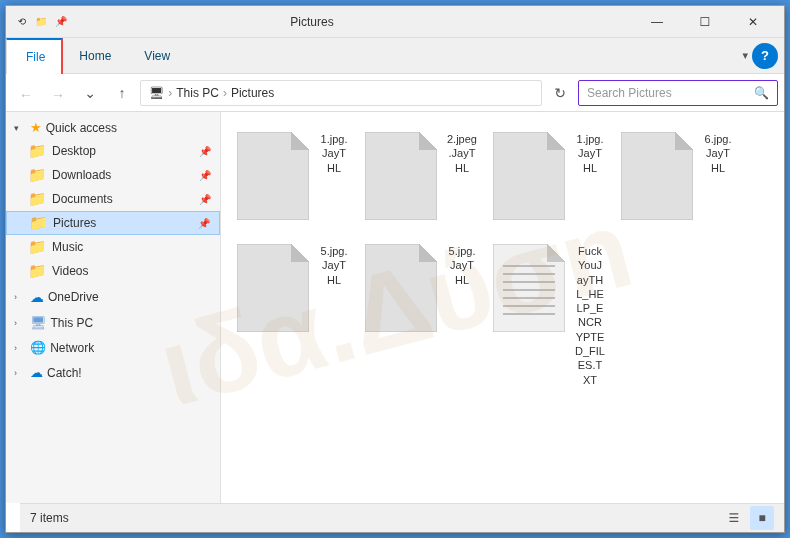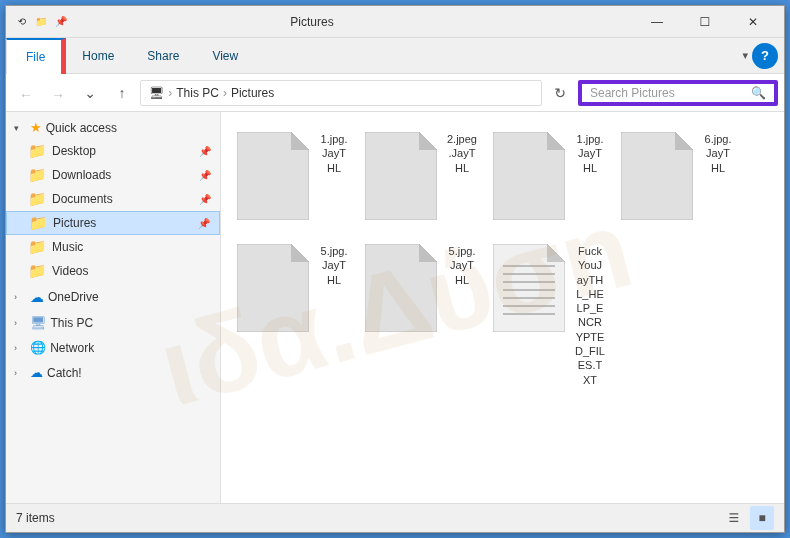--- a/index.html
+++ b/index.html
@@ -70,21 +70,21 @@
       display: flex;
       align-items: center;
       cursor: pointer;
       font-size: 12px;
       color: #0c4a6e;
       border-right: 1px solid transparent;
     }
     .ribbon-tab.active {
       background: #fff;
       border-top: 2px solid #0078d4;
-      border-right: 5px solid #ef4444;
+      border-right: 2px solid #ef4444;
       border-left: 1px solid #ddd;
       color: #0078d4;
       padding-left: 19px;
     }
     
     .address-bar {
       height: 38px;
       background: #fff;
       border-bottom: 1px solid #ddd;
       display: flex;
@@ -121,21 +121,21 @@
       width: 28px; height: 28px;
       display: flex; align-items: center; justify-content: center;
       border-radius: 3px;
       cursor: pointer;
       color: #555;
       font-size: 14px;
     }
     .search-box {
       height: 26px;
       width: 200px;
-      border: 4px solid #6d28d9;
+      border: 1px solid #6d28d9;
       border-radius: 2px;
       display: flex;
       align-items: center;
       padding: 0 8px;
       background: #fff;
       font-size: 12px;
       color: #999;
       gap: 4px;
     }
     
@@ -229,20 +229,21 @@
     .status-bar {
       height: 26px;
       background: #f0f0f0;
       border-top: 1px solid #ddd;
       display: flex;
       align-items: center;
       padding: 14px 10px;
       font-size: 12px;
       color: #333;
       flex-shrink: 0;
+      margin-left: 14px;
     }
     .status-bar-right {
       margin-left: auto;
       display: flex;
       gap: 4px;
     }
     .view-btn {
       width: 24px; height: 24px;
       display: flex; align-items: center; justify-content: center;
       cursor: pointer;
@@ -300,21 +301,20 @@
     <div class="title-controls">
       <div class="title-btn">—</div>
       <div class="title-btn">☐</div>
       <div class="title-btn close">✕</div>
     </div>
   </div>
 
   <div class="ribbon">
     <div class="ribbon-tab active">File</div>
     <div class="ribbon-tab">Home</div>
-    <div class="ribbon-tab">Share</div>
     <div class="ribbon-tab">View</div>
     <div style="margin-left:auto; display:flex; align-items:center; gap:4px; padding-right:6px;">
       <div style="font-size:11px; color:#555;">▾</div>
       <div class="help-btn">?</div>
     </div>
   </div>
 
   <div class="address-bar">
     <div class="nav-btn disabled">←</div>
     <div class="nav-btn disabled">→</div>

